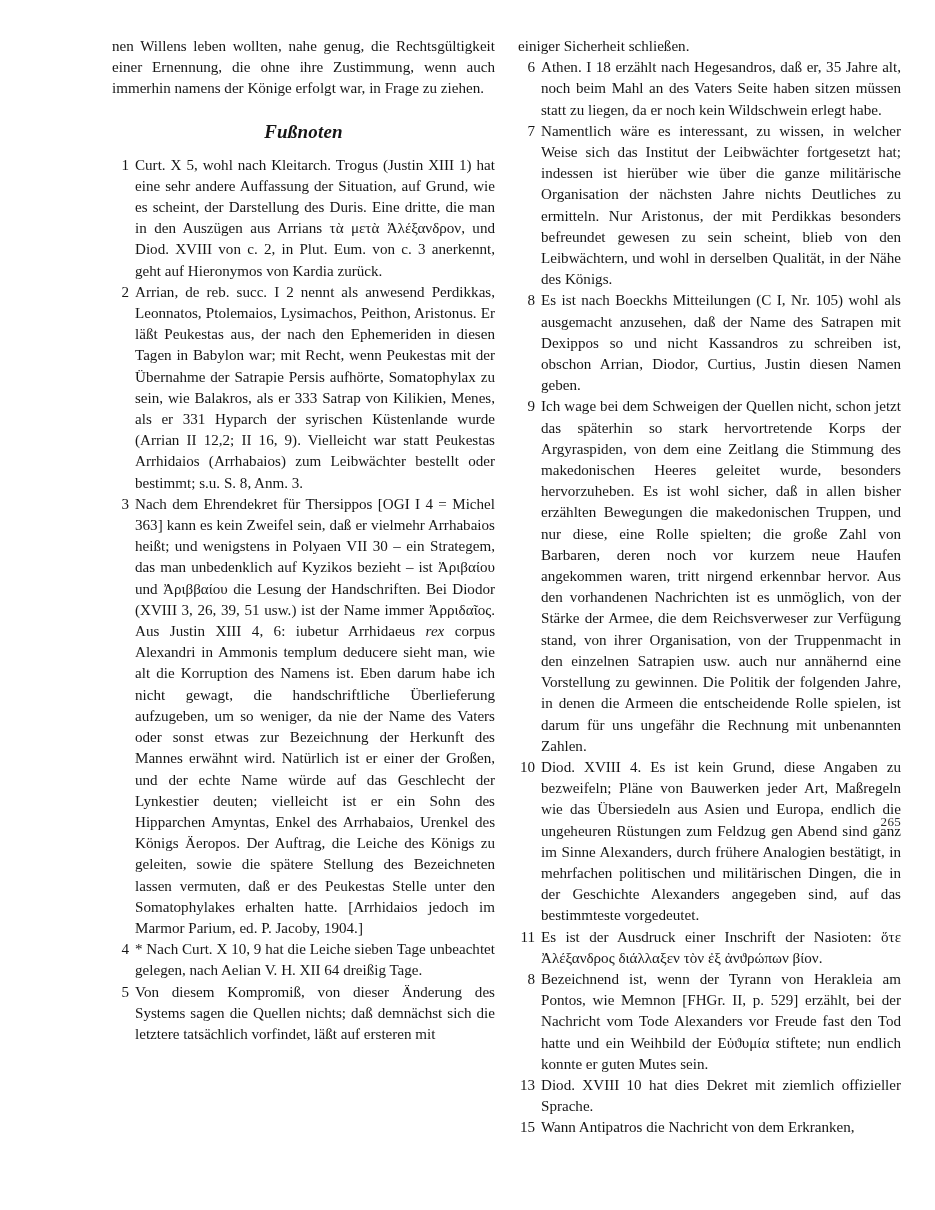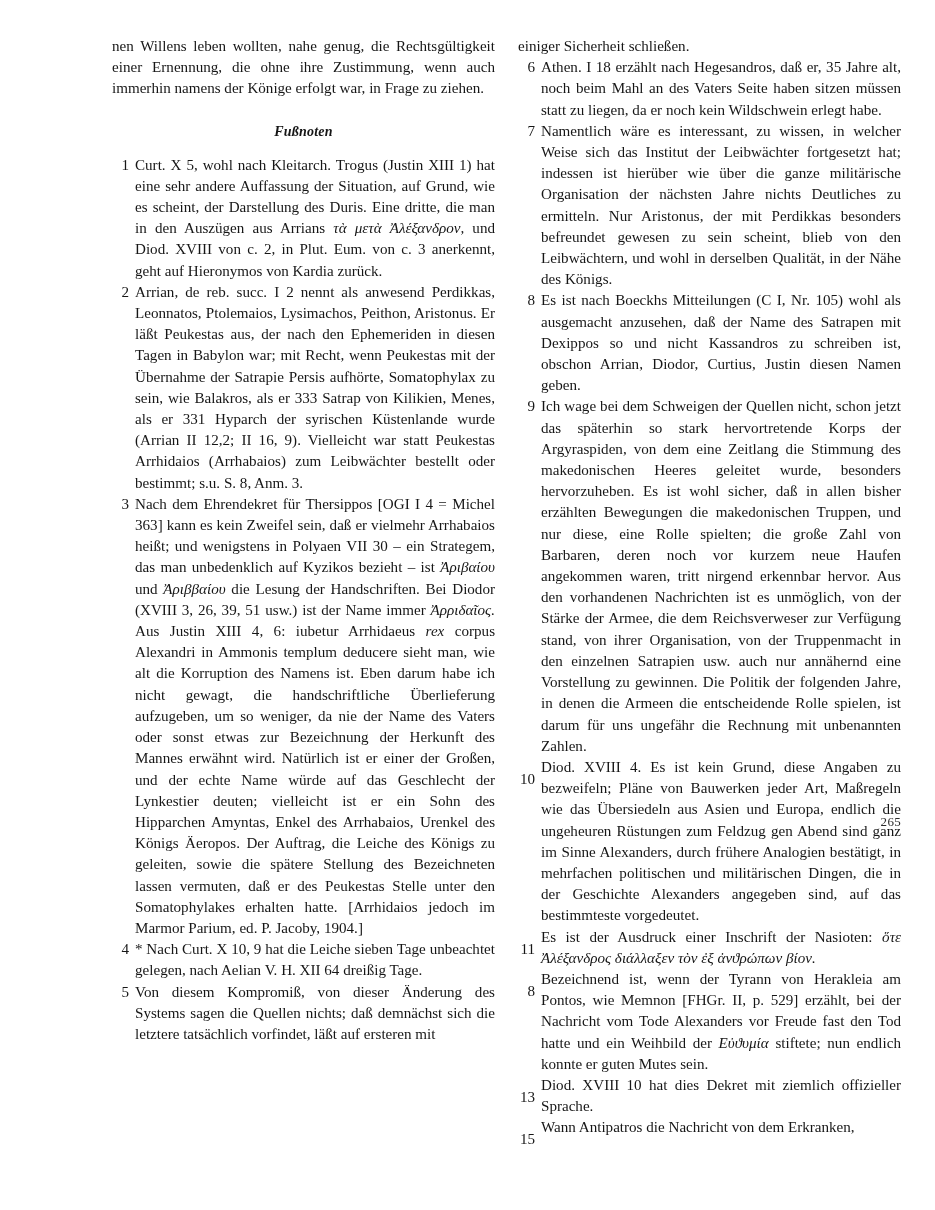--- a/index.html
+++ b/index.html
@@ -43,21 +43,21 @@
     text-align: justify;
     text-justify: inter-word;
     hyphens: manual;
   }
   p.body-par.indent { text-indent: 15px; }
 
   h2.section-title {
     margin: 0;
     padding-top: 22px;
     padding-bottom: 13px;
-    font-size: 14px;
+    font-size: 19px;
     line-height: 20px;
     font-weight: bold;
     font-style: italic;
     text-align: center;
     letter-spacing: 0.2px;
   }
 
   ol.notes {
     margin: 0;
     padding: 0;
@@ -77,25 +77,24 @@
     left: 0;
     top: 0;
     width: 17px;
     text-align: right;
     font-size: 15.1px;
     line-height: 21.2px;
   }
   li.note > .note-num.wide {
     left: -5px;
     width: 22px;
-    margin-top: 12px;
   }
   li.note > .note-text { display: block; }
 
-  .gr { font-style: italic; }
+  .gr { }
   .it { font-style: italic; }
 
   .folio {
     position: absolute;
     right: 34px;
     bottom: 29px;
     font-size: 13px;
     line-height: 14px;
     letter-spacing: 0.3px;
     color: #2a2a2a;

